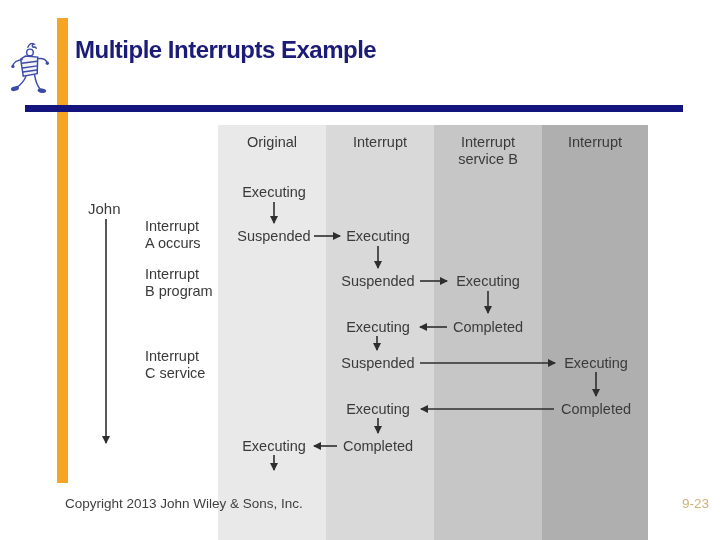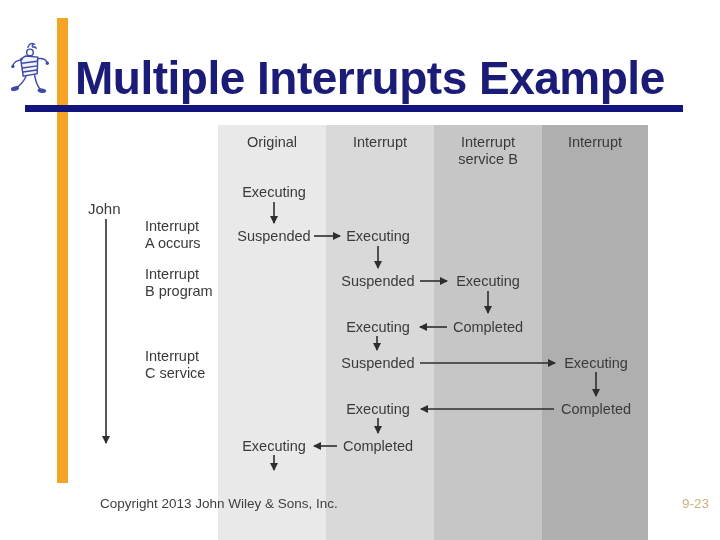--- a/index.html
+++ b/index.html
@@ -11,22 +11,22 @@
   }
   .slide { position:absolute; inset:0; width:720px; height:540px; }
 
   .accent-bar {
     position:absolute; left:57px; top:18px; width:11px; height:465px;
     background: var(--accent-bar, #F6A425);
   }
   .mascot { position:absolute; left:8px; top:40px; width:46px; height:60px; }
 
   .title {
-    position:absolute; left:75px; top:56px;
-    font-size:46px; font-weight:bold; line-height:44px;
+    position:absolute; left:75px; top:28px;
+    font-size:24px; font-weight:bold; line-height:44px;
     color: var(--title, #1B1B78);
     white-space:nowrap; letter-spacing:-0.5px;
   }
   .rule {
     position:absolute; left:25px; top:105px; width:658px; height:7px;
     background: var(--rule, #14147E);
   }
 
   
   .col { position:absolute; top:125px; height:449px; width:108px; }
@@ -62,21 +62,21 @@
   .arrows { position:absolute; left:0; top:0; width:720px; height:540px; pointer-events:none; }
   .arrow-lines line {
     stroke: var(--arrow, #2E2E2E);
     stroke-width:1.6;
     marker-end:url(#ah);
   }
   #ah path { fill: var(--arrow, #2E2E2E); }
 
   .copyright {
     position:absolute; left:65px; top:496px;
-    font-size:13.5px; color:#3F3F3F;margin-left:35px;
+    font-size:13.5px; color:#3F3F3F;
   }
   .page-number {
     position:absolute; left:655px; top:496px;
     font-size:13.5px; color: var(--page-number, #C9B478); margin-left: 27px;
   }
 </style>
 </head>
 <body>
 
 <div class="slide">

